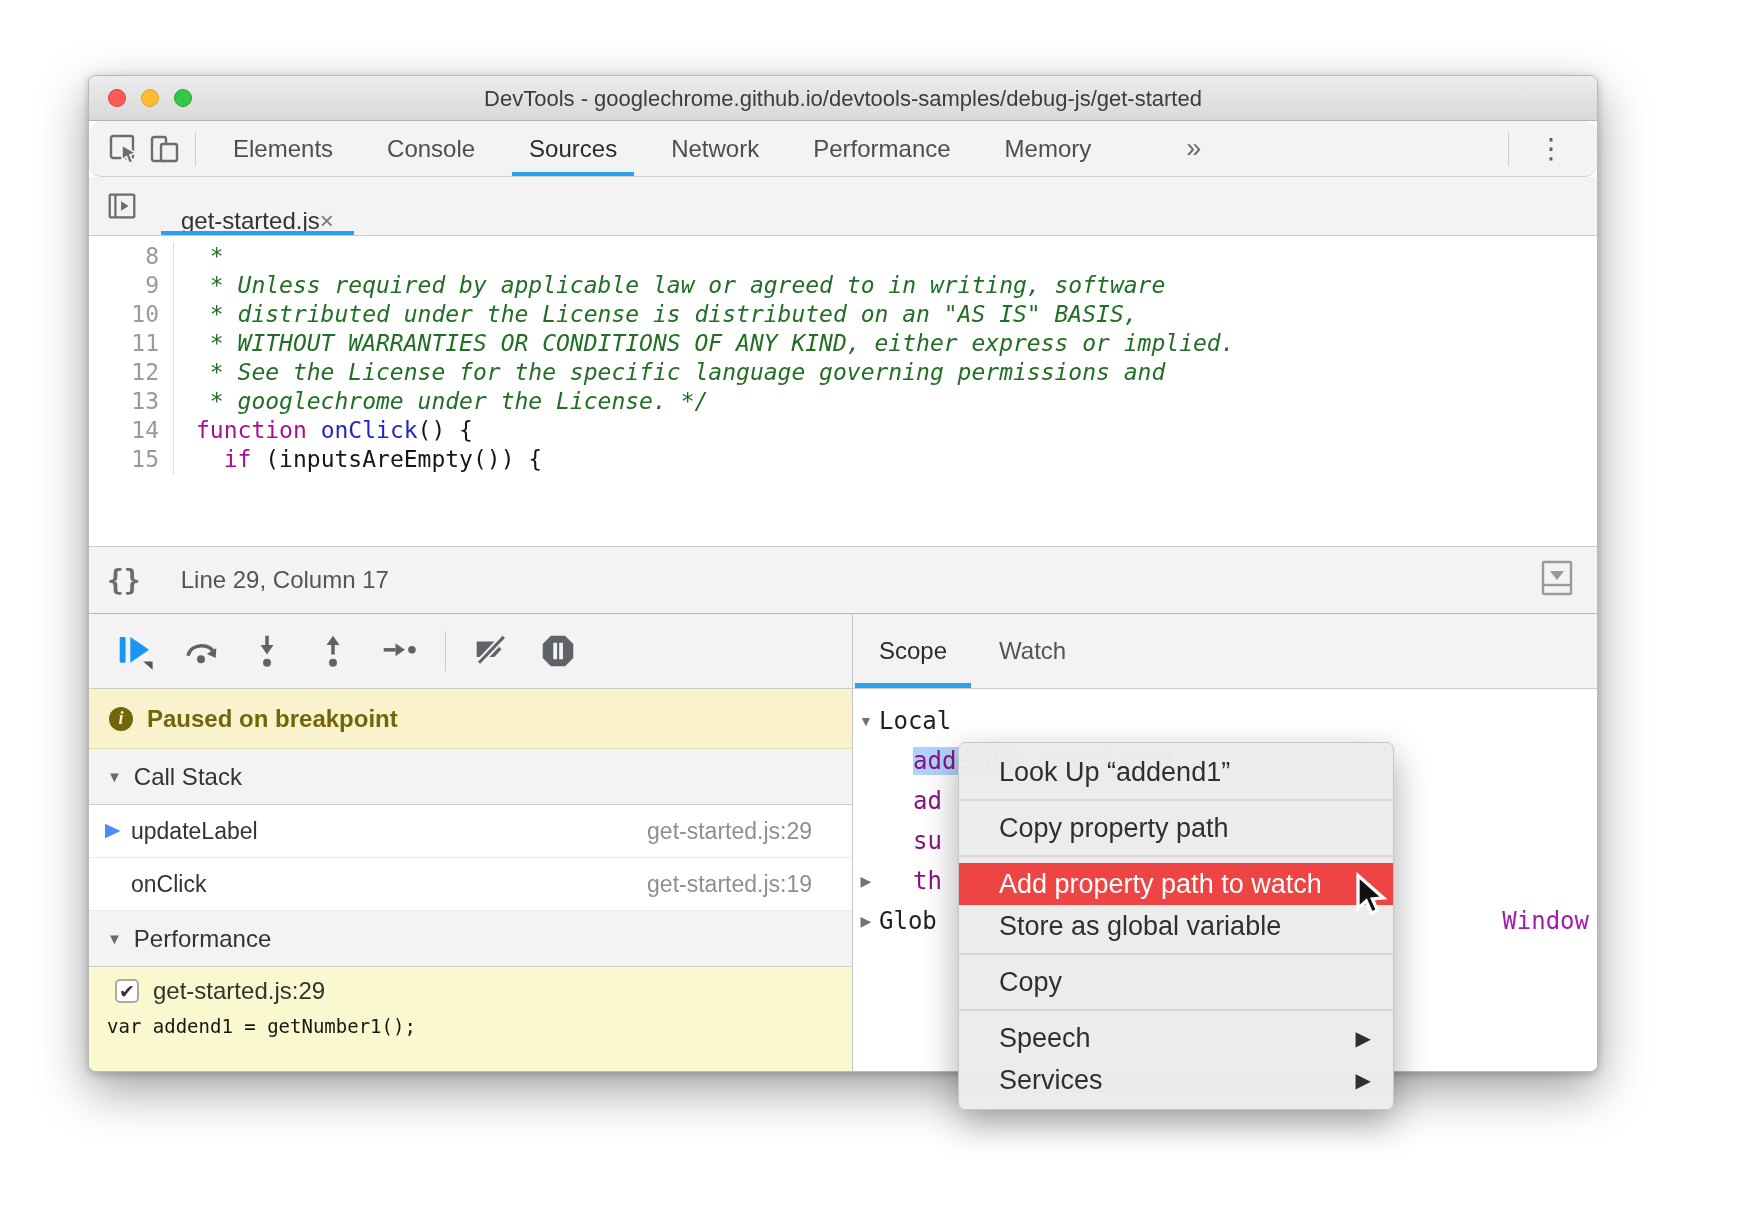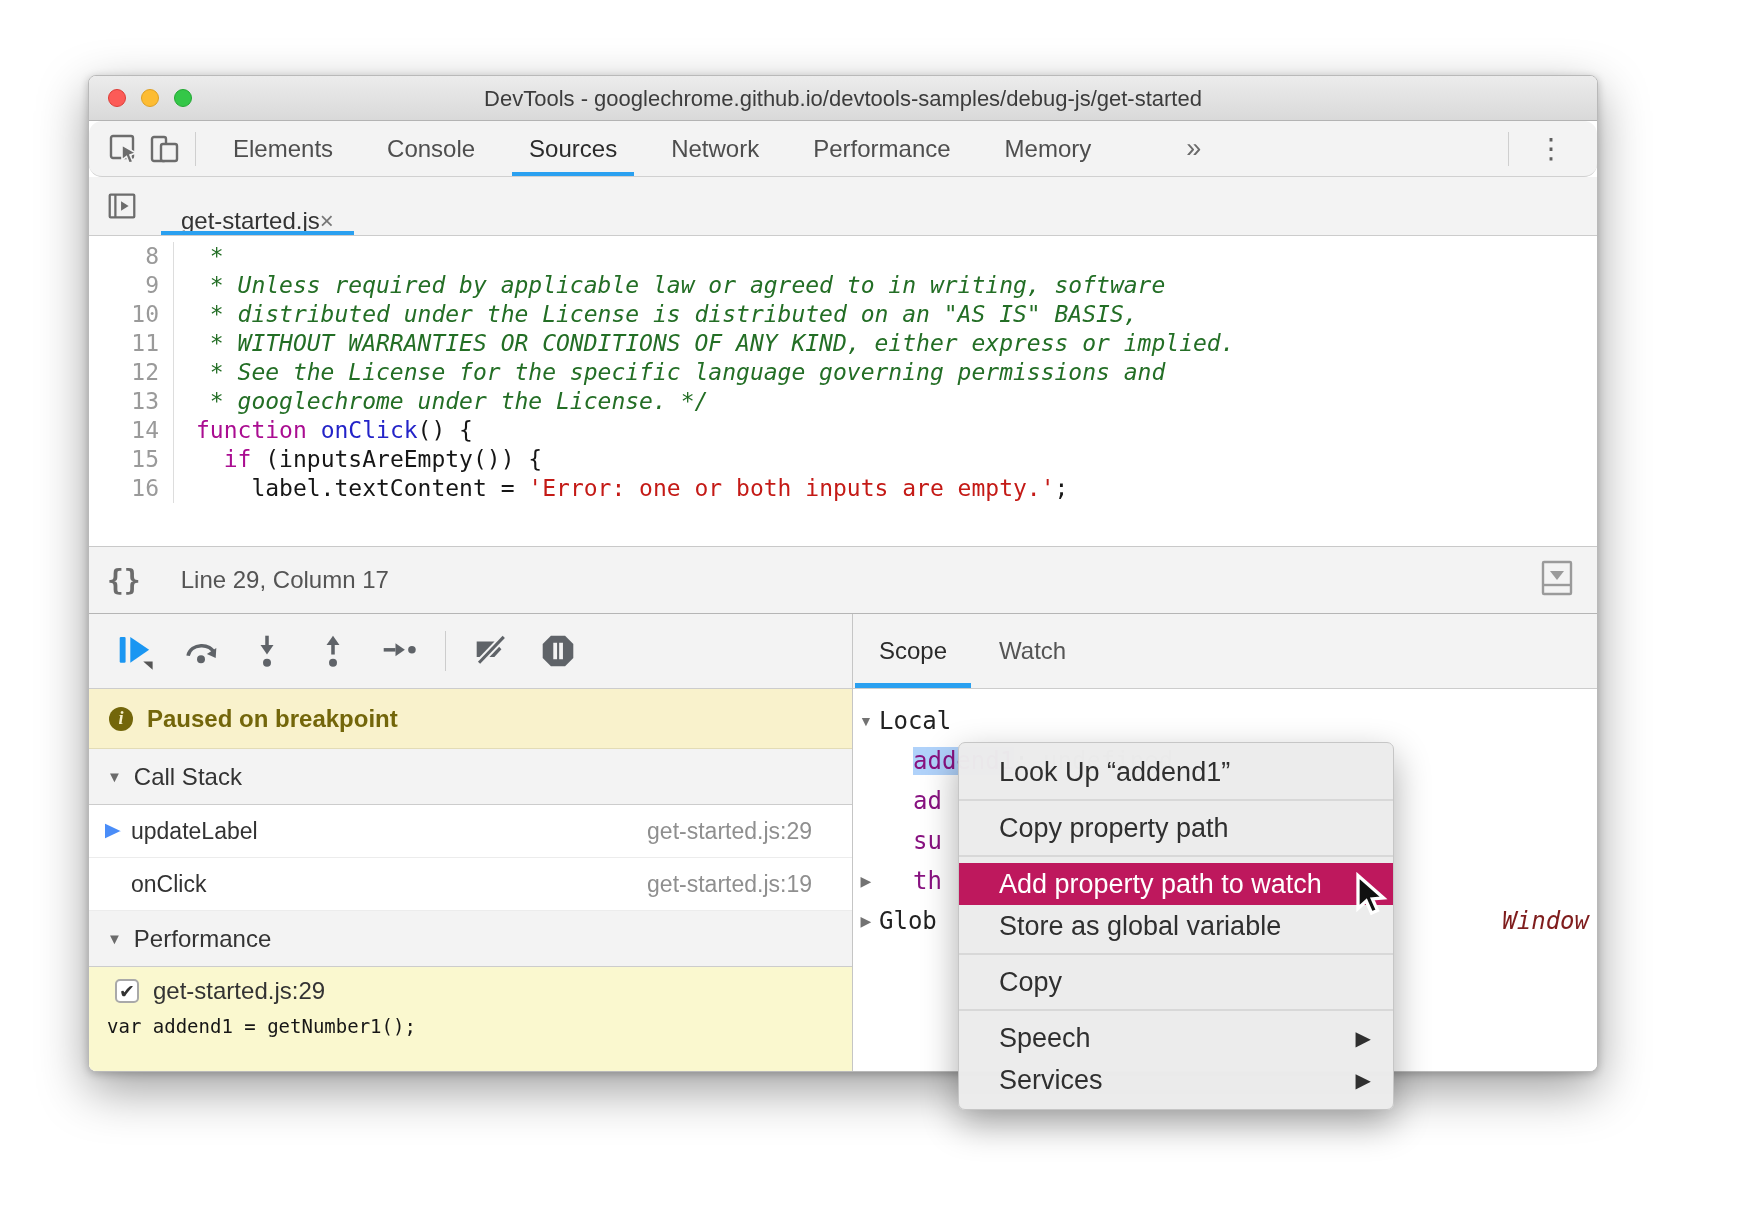--- a/index.html
+++ b/index.html
@@ -149,31 +149,31 @@
   .scope-tree{position:relative;font-family:"DejaVu Sans Mono",monospace;font-size:24px;padding-top:12px;}
   .sc-row{height:40px;display:flex;align-items:center;white-space:pre;padding-right:10px;}
   .sc-arrow{width:26px;flex:none;text-align:center;font-size:14px;color:#727272;
     font-family:"Liberation Sans",sans-serif;}
   .sc-indent{width:34px;flex:none;}
   .sc-section{color:#222;}
   .sc-name{color:#881280;}
   .sc-name.selected{background:#b0d2fa;}
   .sc-sep{color:#444;}
   .sc-value{color:#8a8a8a;}
-  .sc-objvalue{margin-left:auto;color:#7f1d1d;font-style:italic;}
+  .sc-objvalue{margin-left:auto;color:#a21caf;}
 
   
   .ctx-menu{
     position:absolute;left:958px;top:742px;width:436px;z-index:50;
     background:rgba(236,236,236,.98);border:1px solid #c6c6c6;border-radius:7px;
     box-shadow:0 14px 36px rgba(0,0,0,.33);padding:8px 0;box-sizing:border-box;
   }
   .ctx-item{height:42px;display:flex;align-items:center;padding:0 22px 0 40px;
     font-size:27px;color:#2f2f2f;}
-  .ctx-item.highlighted{background:#be185d;color:#fff;}
+  .ctx-item.highlighted{background:#ef4444;color:#fff;}
   .ctx-sep{height:2px;background:#d8d8d8;margin:6px 0;}
   .ctx-sub{margin-left:auto;font-size:20px;color:#2f2f2f;}
 
   .cursor{position:absolute;left:1352px;top:872px;z-index:60;}
 </style>
 </head>
 <body>
 
 <div class="window">
 
@@ -231,21 +231,20 @@
     <div style="height:6px"></div>
     <div id="code-lines">
         <div class="code-row"><div class="gutter">8</div><div class="code-text"><span class="c-comment"> *</span></div></div>
         <div class="code-row"><div class="gutter">9</div><div class="code-text"><span class="c-comment"> * Unless required by applicable law or agreed to in writing, software</span></div></div>
         <div class="code-row"><div class="gutter">10</div><div class="code-text"><span class="c-comment"> * distributed under the License is distributed on an "AS IS" BASIS,</span></div></div>
         <div class="code-row"><div class="gutter">11</div><div class="code-text"><span class="c-comment"> * WITHOUT WARRANTIES OR CONDITIONS OF ANY KIND, either express or implied.</span></div></div>
         <div class="code-row"><div class="gutter">12</div><div class="code-text"><span class="c-comment"> * See the License for the specific language governing permissions and</span></div></div>
         <div class="code-row"><div class="gutter">13</div><div class="code-text"><span class="c-comment"> * googlechrome under the License. */</span></div></div>
         <div class="code-row"><div class="gutter">14</div><div class="code-text"><span class="c-keyword">function</span><span class="c-plain"> </span><span class="c-def">onClick</span><span class="c-plain">() {</span></div></div>
         <div class="code-row"><div class="gutter">15</div><div class="code-text"><span class="c-plain">  </span><span class="c-keyword">if</span><span class="c-plain"> (inputsAreEmpty()) {</span></div></div>
-        <div class="code-row"><div class="gutter">16</div><div class="code-text"><span class="c-plain">    label.textContent = </span><span class="c-string">'Error: one or both inputs are empty.'</span><span class="c-plain">;</span></div></div>
       </div>
   </div>
 
   <div class="statusbar">
     <span class="curly-icon">{}</span>
     <span class="pos-text">Line 29, Column 17</span>
     <span class="collapse-btn">
       <svg width="36" height="40" viewBox="0 0 36 40" fill="none" stroke="#9a9a9a" stroke-width="2.4">
         <rect x="4" y="4" width="28" height="32" rx="1"></rect>
         <line x1="4" y1="27" x2="32" y2="27"></line>

